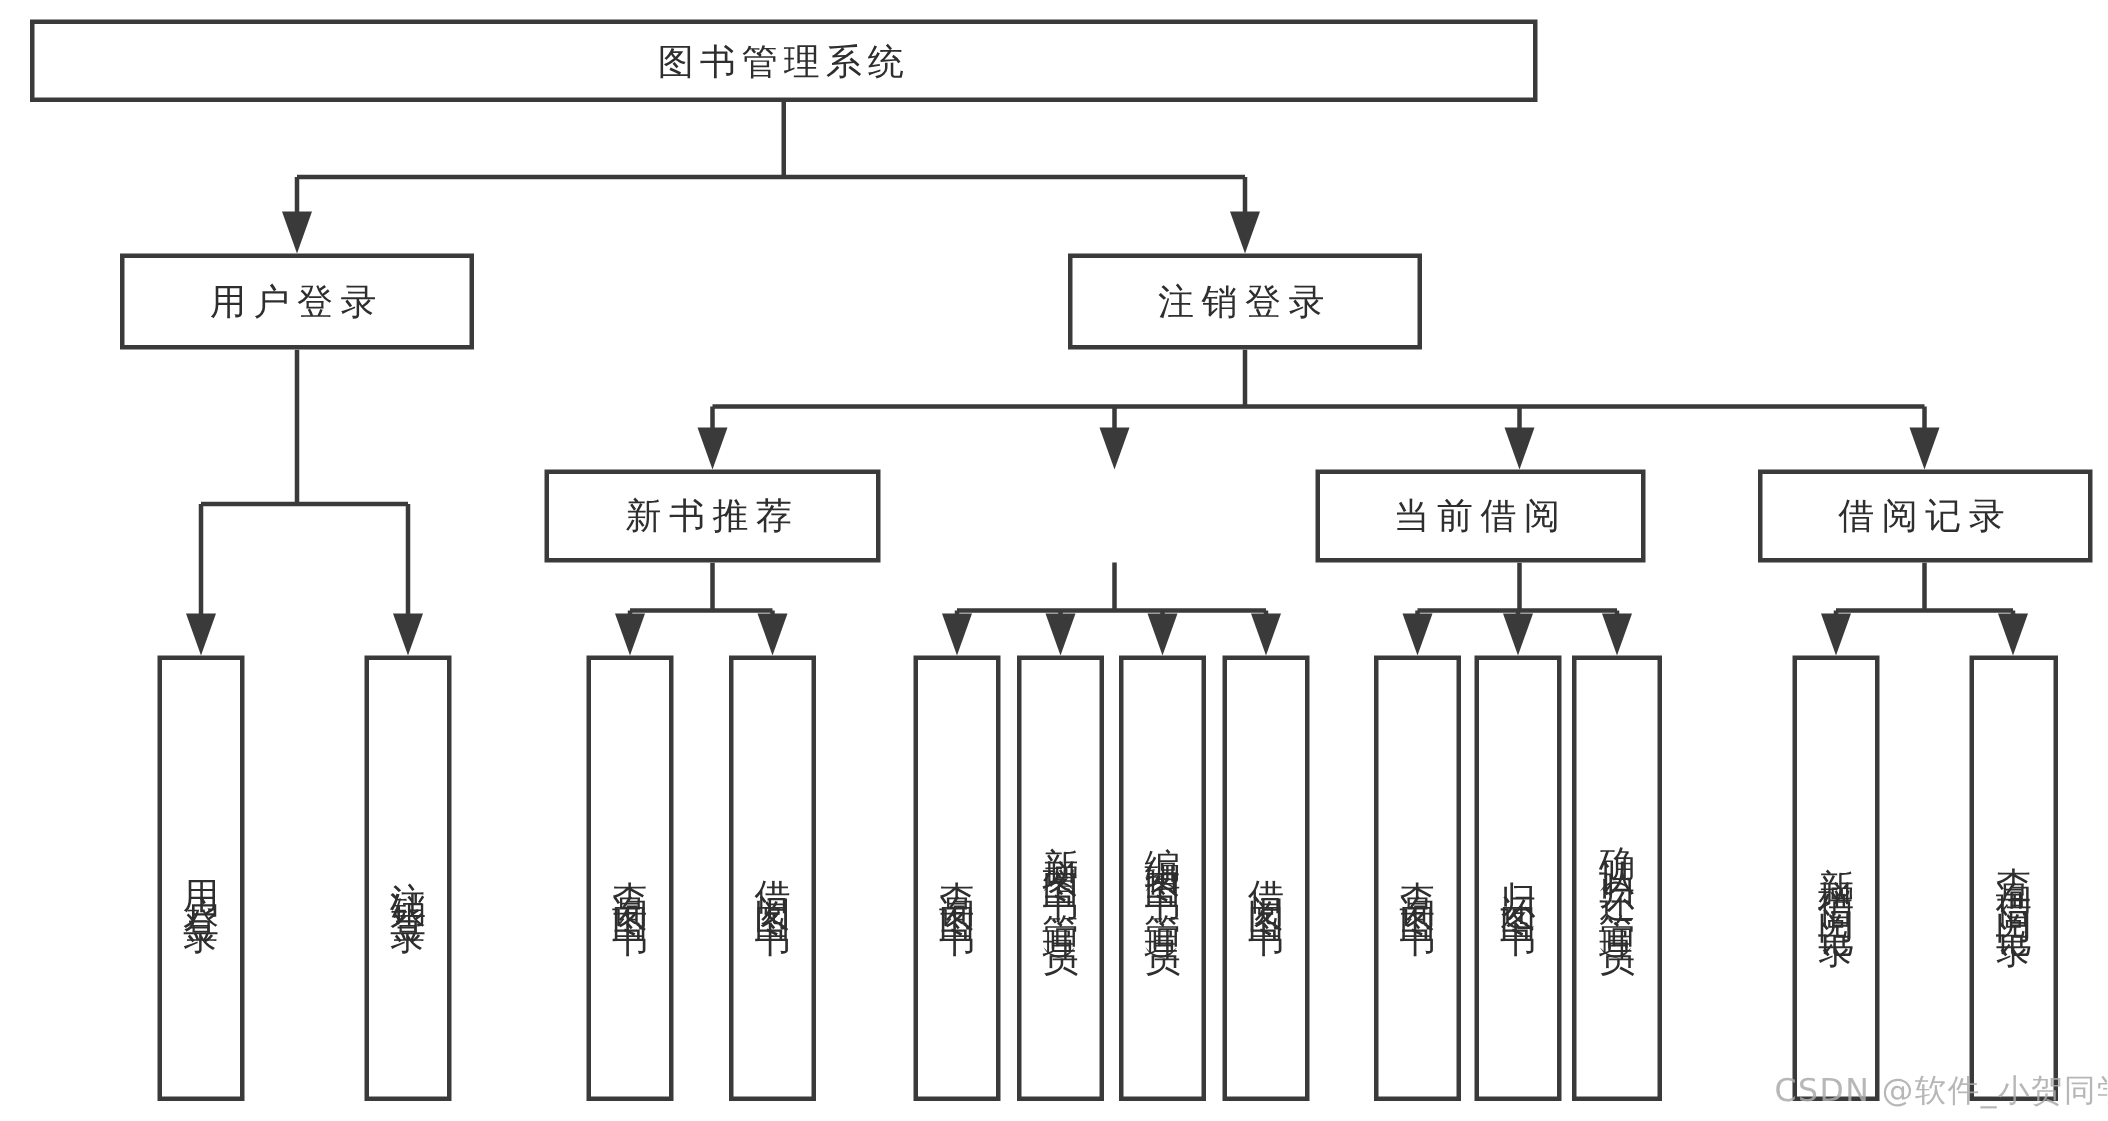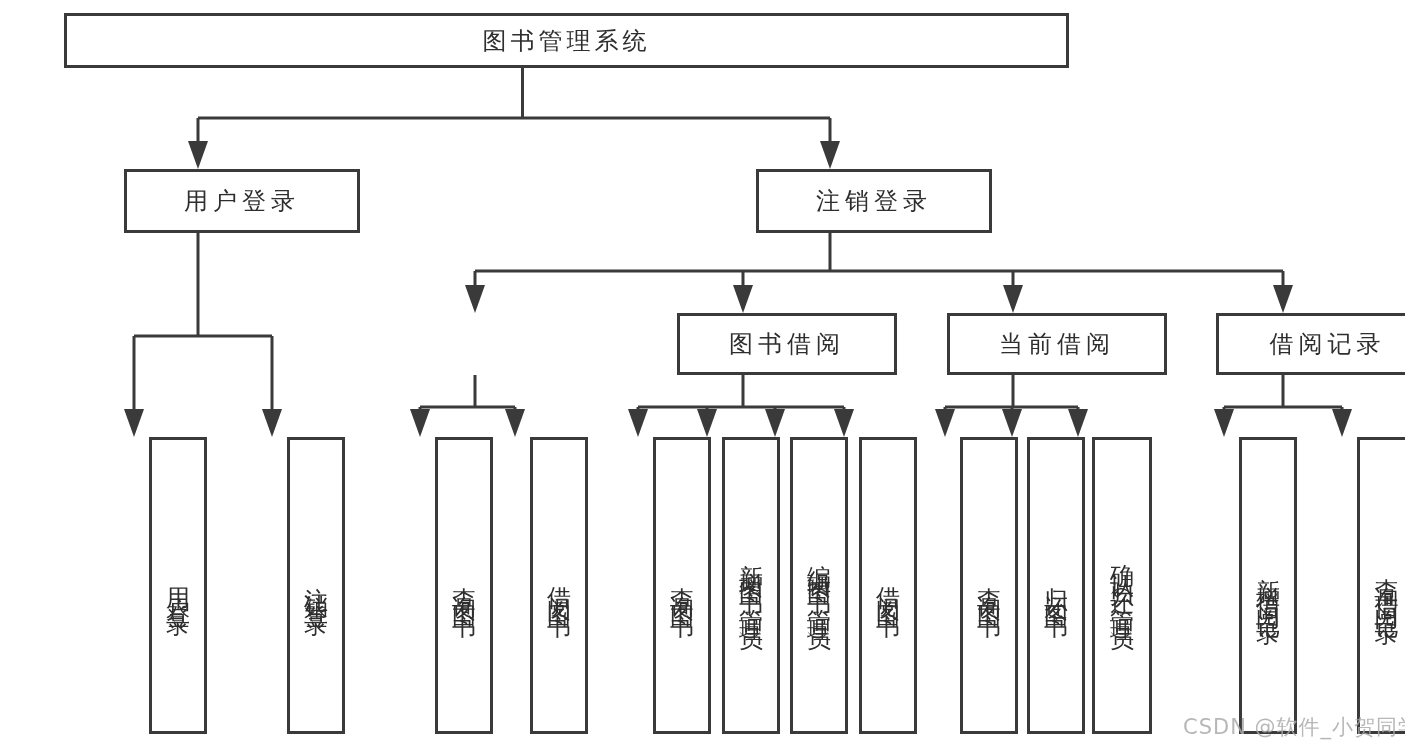--- a/index.html
+++ b/index.html
@@ -21,21 +21,20 @@
   .connectors polygon{fill:var(--line);stroke:none;}
   .box{
     position:absolute;
     box-sizing:border-box;
     background:#ffffff;
     border:3px solid var(--line);
     color:var(--text);
     display:flex;align-items:center;justify-content:center;
     text-align:center;
     z-index:2;
-    margin-left:44px;
   }
   .h{font-size:24px;letter-spacing:5px;line-height:1;}
   .root-box{letter-spacing:4px;}
   .v{
     writing-mode:vertical-rl;
     text-orientation:mixed;
     font-size:24px;
     letter-spacing:9px;
     line-height:1;
   }
@@ -86,22 +85,22 @@
       <polygon points="1214,409 1234,409 1224,437"></polygon>
       <polygon points="1332,409 1352,409 1342,437"></polygon>
     </g>
   </svg>
 
   <div class="box h root-box" style="left:20px;top:13px;width:1005px;height:55px;">图书管理系统</div>
 
   <div class="box h" style="left:80px;top:169px;width:236px;height:64px;">用户登录</div>
   <div class="box h" style="left:712px;top:169px;width:236px;height:64px;">注销登录</div>
 
-  <div class="box h" style="left:633px;top:313px;width:220px;height:62px;">图书借阅</div>
-  <div class="box h" style="left:903px;top:313px;width:220px;height:62px;">当前借阅</div>
+  <div class="box h" style="left:363px;top:313px;width:224px;height:62px;">新书推荐</div>
+  <div class="box h" style="left:877px;top:313px;width:220px;height:62px;">当前借阅</div>
   <div class="box h" style="left:1172px;top:313px;width:223px;height:62px;">借阅记录</div>
 
   <div class="box v" style="left:105px;top:437px;width:58px;height:297px;">用户登录</div>
   <div class="box v" style="left:243px;top:437px;width:58px;height:297px;">注销登录</div>
 
   <div class="box v" style="left:391px;top:437px;width:58px;height:297px;">查询图书</div>
   <div class="box v" style="left:486px;top:437px;width:58px;height:297px;">借阅图书</div>
 
   <div class="box v" style="left:609px;top:437px;width:58px;height:297px;">查询图书</div>
   <div class="box v" style="left:678px;top:437px;width:58px;height:297px;">新增图书（管理员）</div>

